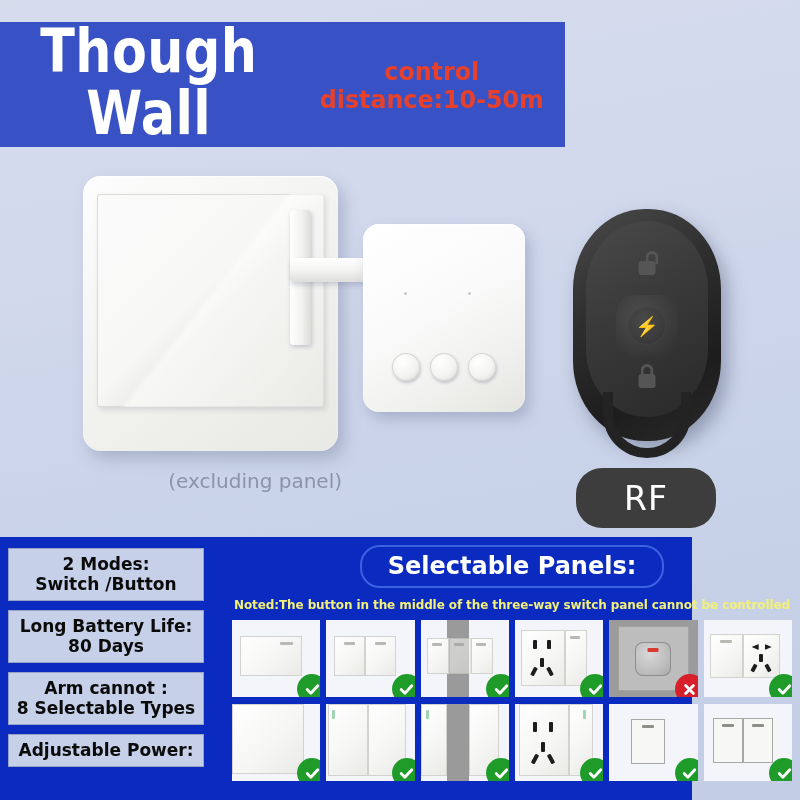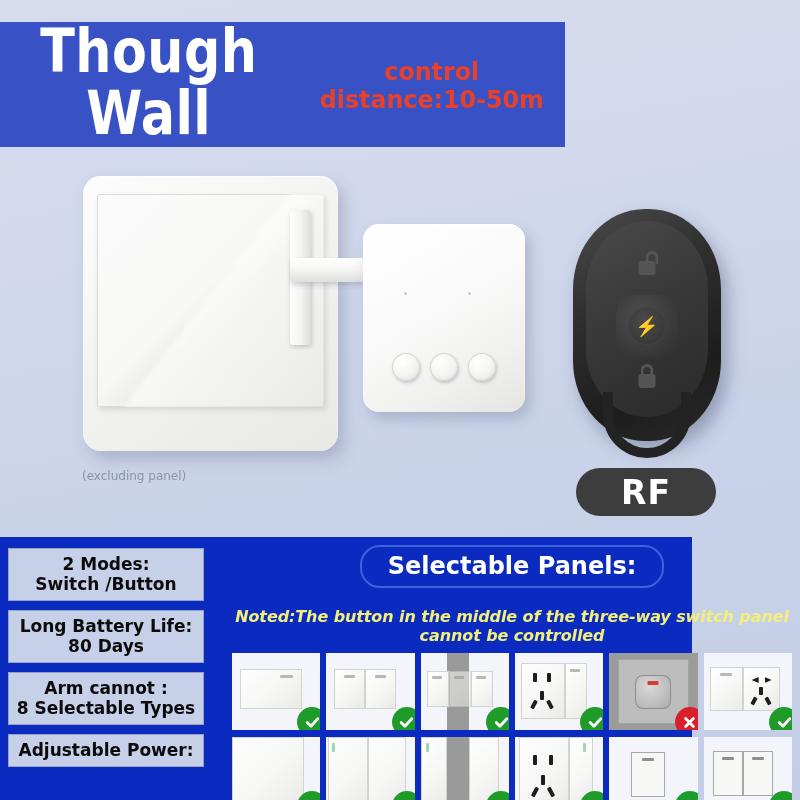--- a/index.html
+++ b/index.html
@@ -127,23 +127,23 @@
     box-shadow: inset 0 0 0 1px #d5d5d1, 1px 2px 3px rgba(110,115,140,0.35);
   }
   .device-btn.b1 { left: 29px; }
   .device-btn.b2 { left: 67px; }
   .device-btn.b3 { left: 105px; }
 
   .excluding-note {
     position: absolute;
     left: 82px; top: 322px;
     width: 260px;
-    text-align: left;
+    text-align: right;
     color: #8b93a8;
-    font-size: 12px;
+    font-size: 20px;
     font-family: "DejaVu Sans", sans-serif;
   }
 
   
   .remote {
     position: absolute;
     left: 573px; top: 62px;
     width: 148px; height: 232px;
     border-radius: 72px / 80px;
     background: linear-gradient(150deg, #4b4b4b 0%, #2e2e2e 38%, #1d1d1d 72%, #2a2a2a 100%);
@@ -209,27 +209,27 @@
     border-radius: 50%;
     background: radial-gradient(circle at 42% 36%, #4a4a4a 0%, #3a3a3a 65%, #303030 100%);
     box-shadow: inset 0 0 0 1px #444444;
     display: flex; align-items: center; justify-content: center;
   }
   .bolt { font-size: 19px; color: #5c5c5c; line-height: 1; }
 
   .rf-badge {
     position: absolute;
     left: 576px; top: 468px;
-    width: 140px; height: 48px;
+    width: 140px; height: 60px;
     border-radius: 26px;
     background: #3d3d3d;
     display: flex; align-items: center; justify-content: center;
     color: #ffffff;
     font-size: 33px;
-    font-weight: bold;
+    font-weight: normal;
     letter-spacing: 1px;
     font-family: "DejaVu Sans", sans-serif;
   }
 
   
   .bottom {
     position: absolute;
     left: 0; top: 537px;
     width: 692px; height: 263px;
     background: #0b2ac0;
@@ -265,28 +265,27 @@
     border: 2px solid #3b63e0;
     border-radius: 20px;
     color: #ffffff;
     font-size: 24px;
     font-weight: bold;
     text-align: center;
     padding: 5px 0 6px;
     font-family: "DejaVu Sans", sans-serif;
   }
   .panels-note {
-    margin-top: 19px;
+    margin-top: 10px;
     color: #f2f07a;
-    font-size: 16px;
+    font-size: 12px;
     font-weight: bold;
     text-align: center;
     font-family: "DejaVu Sans", sans-serif;
     letter-spacing: -0.1px;
-    font-style: italic;
   }
   .panels-grid {
     margin-top: 8px;
     display: grid;
     grid-template-columns: repeat(6, 1fr);
     gap: 7px 6px;
   }
   .panel-cell {
     position: relative;
     height: 77px;

